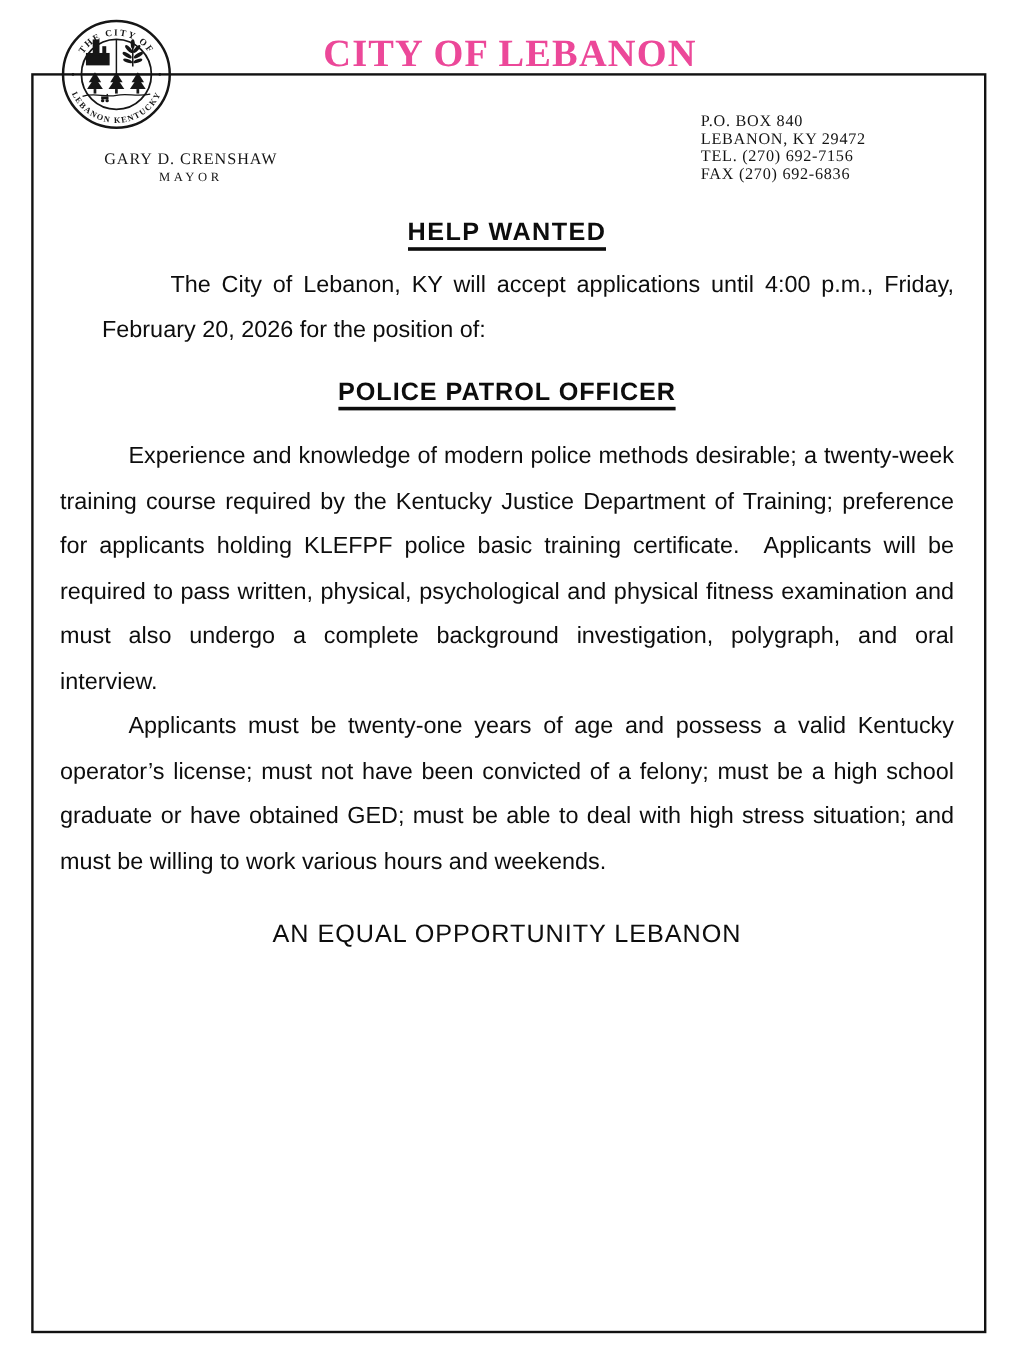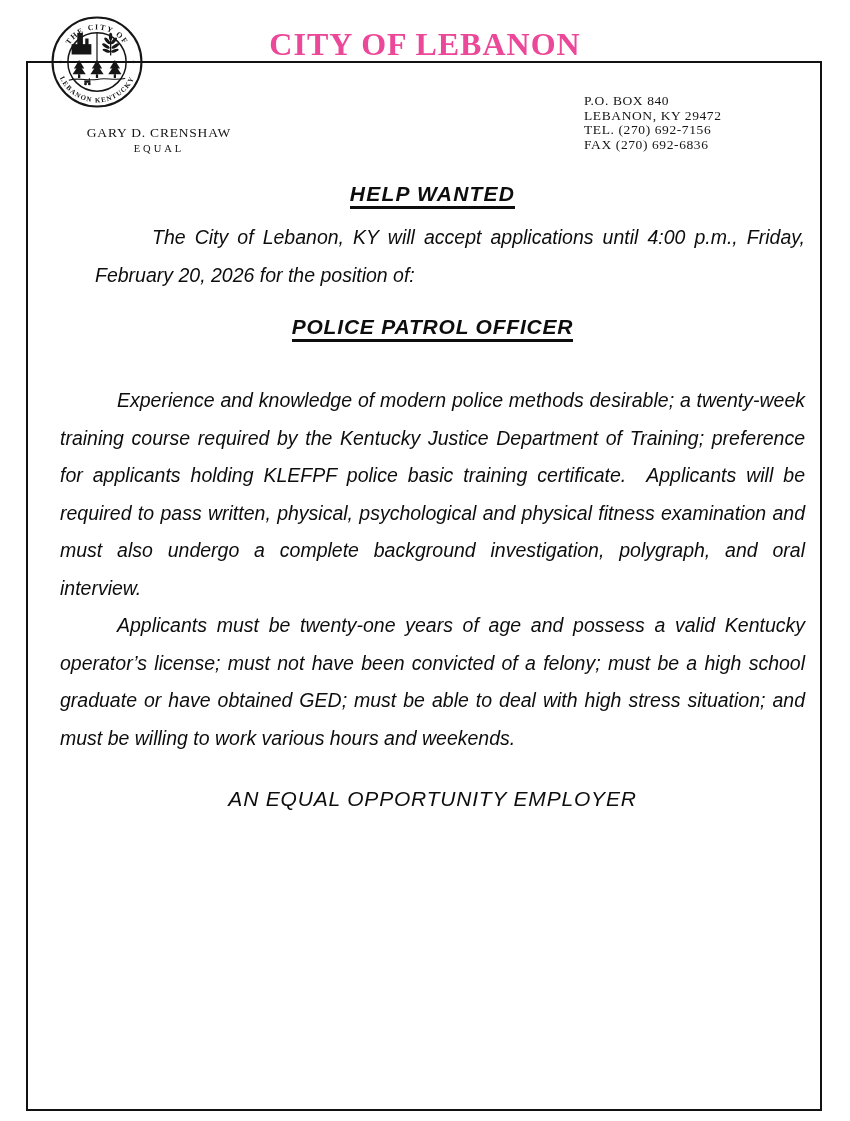--- a/index.html
+++ b/index.html
@@ -38,38 +38,37 @@
   }
   .official-name { font-size:13.5px; letter-spacing:0.8px; }
   .official-title { font-size:10.5px; letter-spacing:3px; margin-top:2px; }
   .contact {
     position:absolute; left:584px; top:94px; width:200px;
     font-family:"Liberation Serif","DejaVu Serif",serif;
     font-size:13.5px; line-height:14.6px; letter-spacing:0.6px;
     color:#141414;
   }
   .content {
-    position:absolute; left:60px; top:181px; width:745px;
+    position:absolute; left:50px; top:181px; width:745px;
     color:#0d0d0d;
-    font-style:italic;
   }
   .heading, .position-heading {
     text-align:center;
     font-weight:700; font-size:21px;
     line-height:25px;
   }
   .heading { letter-spacing:1.2px; }
   .position-heading { margin-top:20px; letter-spacing:0.8px; }
   .u { border-bottom:3px solid #0d0d0d; padding-bottom:1px; }
   .body-text {
     font-size:19.5px; line-height:37.5px;
     text-align:justify; text-indent:57px;
   }
   .intro { margin-top:13px;margin-left:35px; }
-  .first-body { margin-top:43px; }
+  .first-body { margin-top:23px; }
   .eoe {
     margin-top:29px;
     text-align:center;
     font-size:21px; letter-spacing:0.8px;
     line-height:25px;
   }
 </style>
 </head>
 <body>
 
@@ -132,36 +131,36 @@
       </g>
     </svg>
   </div>
 
   <h1 class="letterhead-title">CITY OF LEBANON</h1>
 
   <div class="frame"></div>
 
   <div class="official">
     <div class="official-name">GARY D. CRENSHAW</div>
-    <div class="official-title">EQUAL</div>
+    <div class="official-title">MAYOR</div>
   </div>
 
   <div class="contact">
     <div>P.O. BOX 840</div>
     <div>LEBANON, KY 29472</div>
     <div>TEL. (270) 692-7156</div>
     <div>FAX (270) 692-6836</div>
   </div>
 
   <div class="content">
     <h2 class="heading"><span class="u">HELP WANTED</span></h2>
 
     <p class="body-text intro">The City of Lebanon, KY will accept applications until 4:00 p.m., Friday, February 20, 2026 for the position of:</p>
 
     <h3 class="position-heading"><span class="u">POLICE PATROL OFFICER</span></h3>
 
     <p class="body-text first-body">Experience and knowledge of modern police methods desirable; a twenty-week training course required by the Kentucky Justice Department of Training; preference for applicants holding KLEFPF police basic training certificate. &nbsp;Applicants will be required to pass written, physical, psychological and physical fitness examination and must also undergo a complete background investigation, polygraph, and oral interview.</p>
     <p class="body-text">Applicants must be twenty-one years of age and possess a valid Kentucky operator’s license; must not have been convicted of a felony; must be a high school graduate or have obtained GED; must be able to deal with high stress situation; and must be willing to work various hours and weekends.</p>
 
-    <p class="eoe">AN EQUAL OPPORTUNITY EMPLOYER</p>
+    <p class="eoe">AN EQUAL OPPORTUNITY LEBANON</p>
   </div>
 
 </div>
 
 </body></html>

